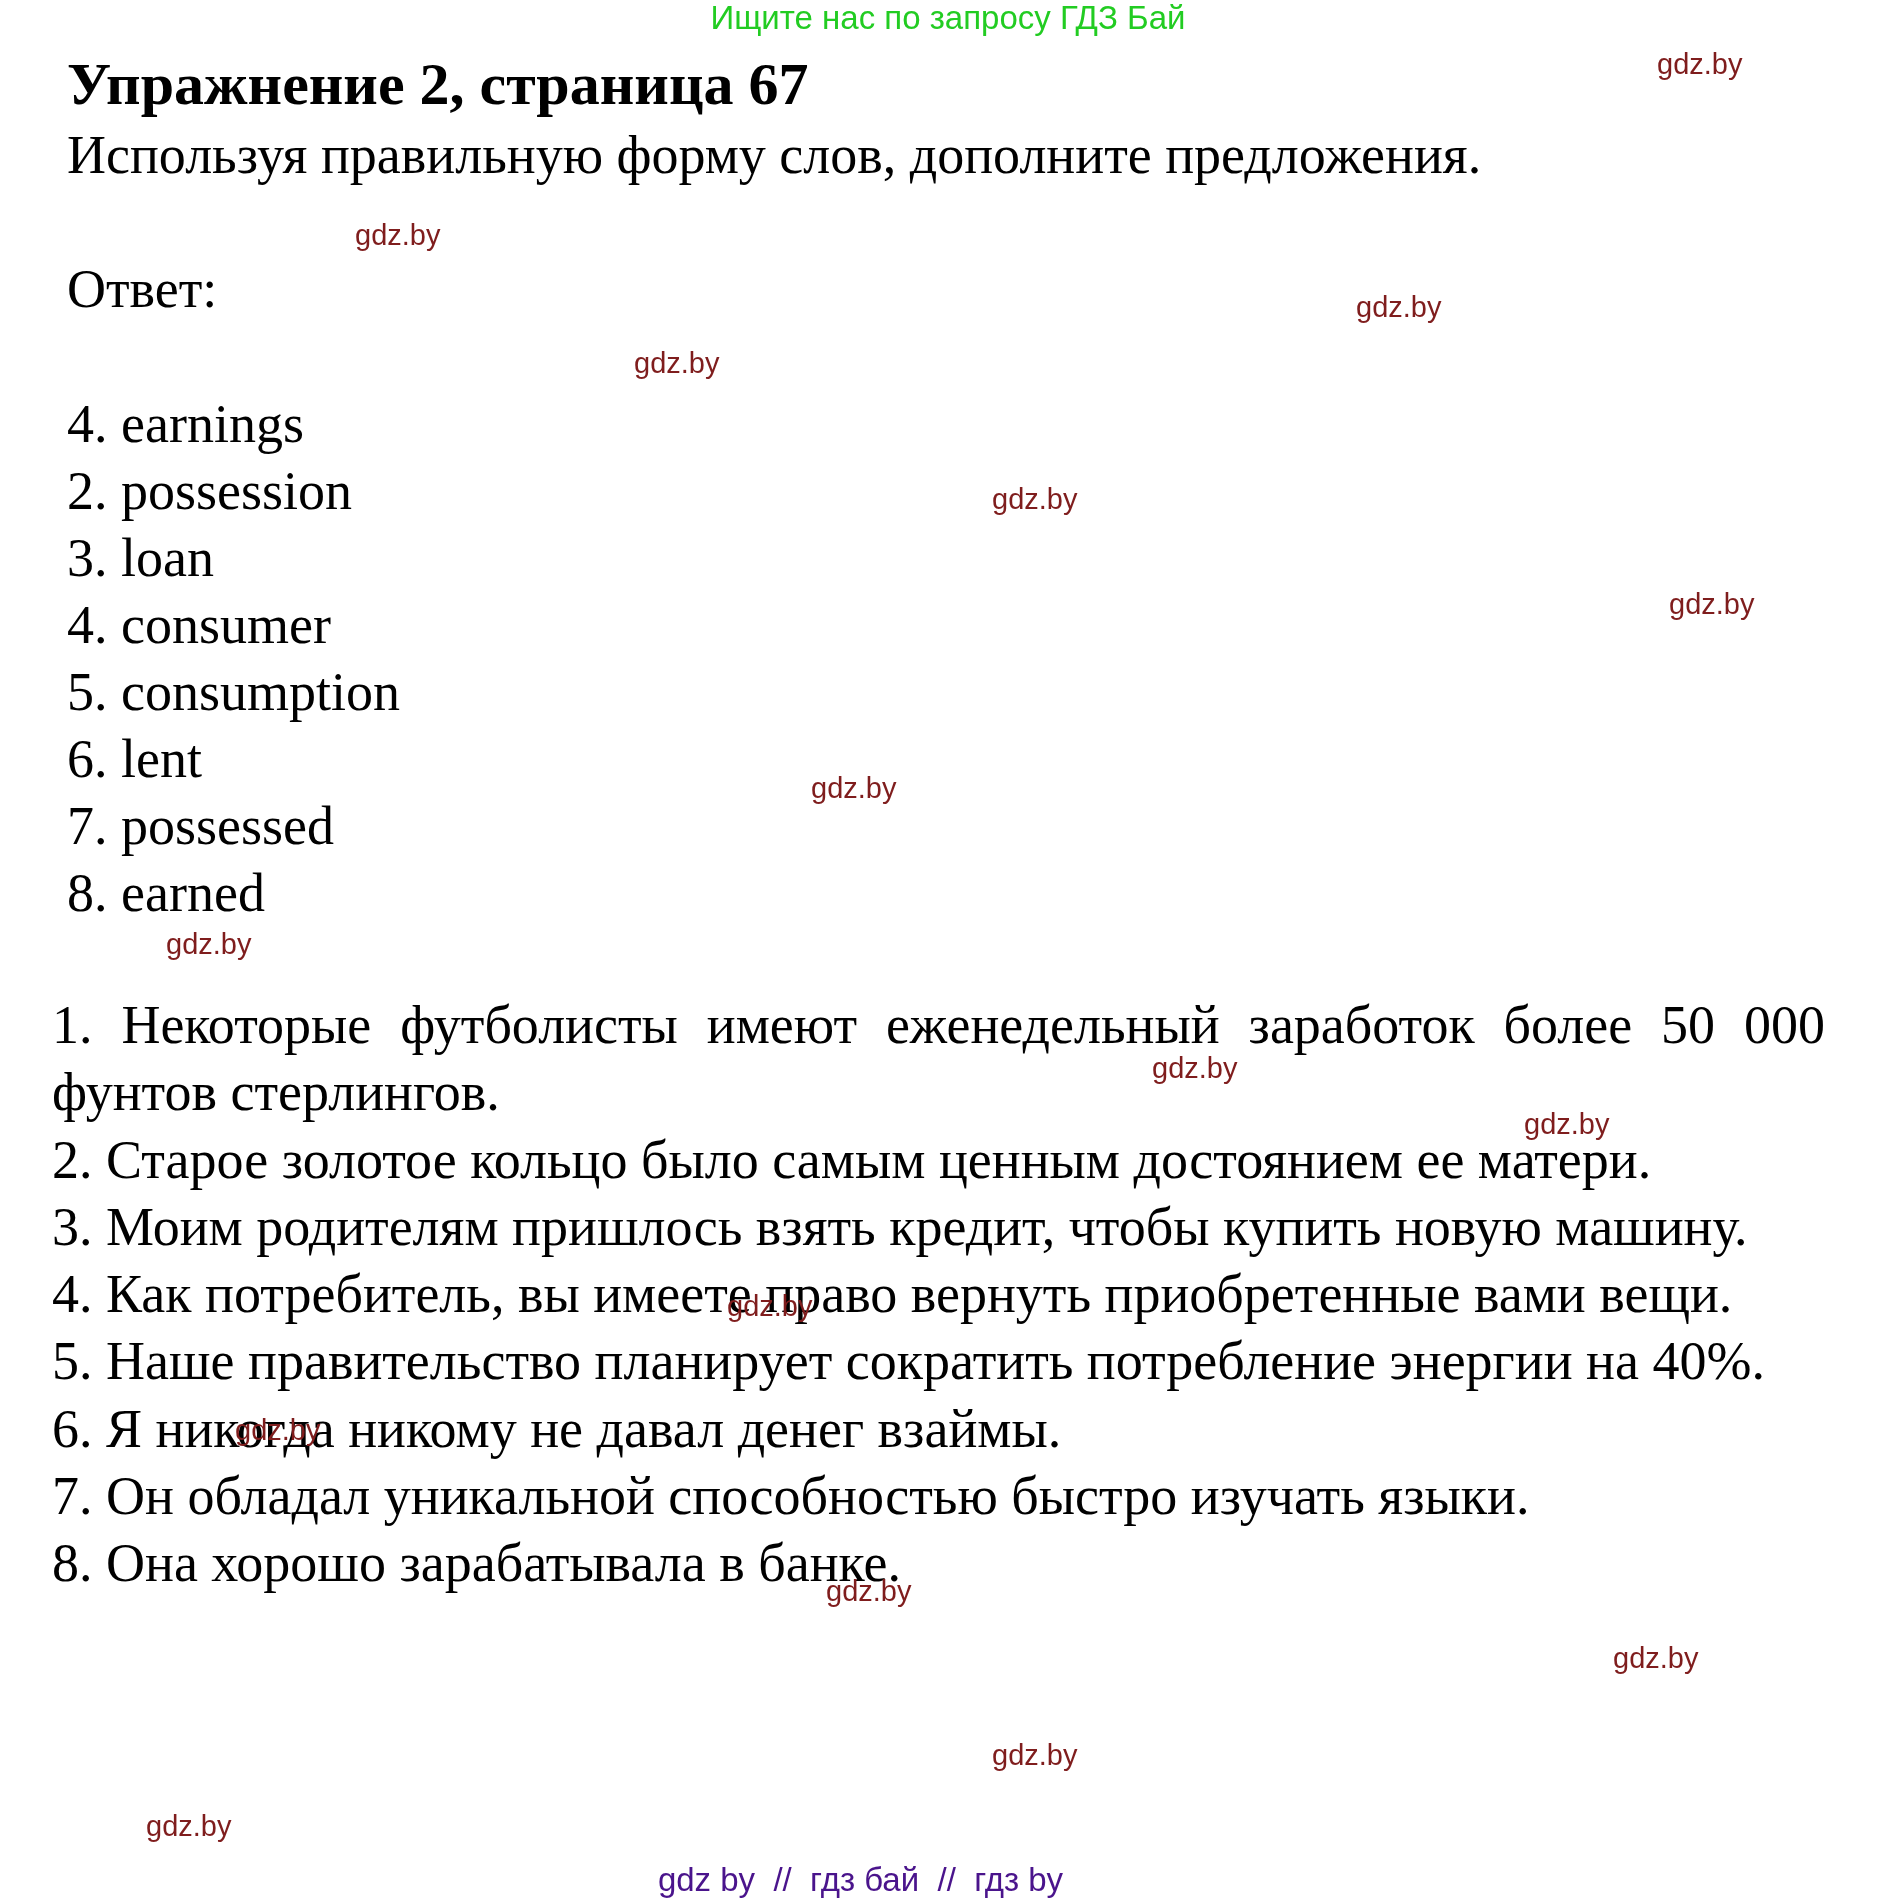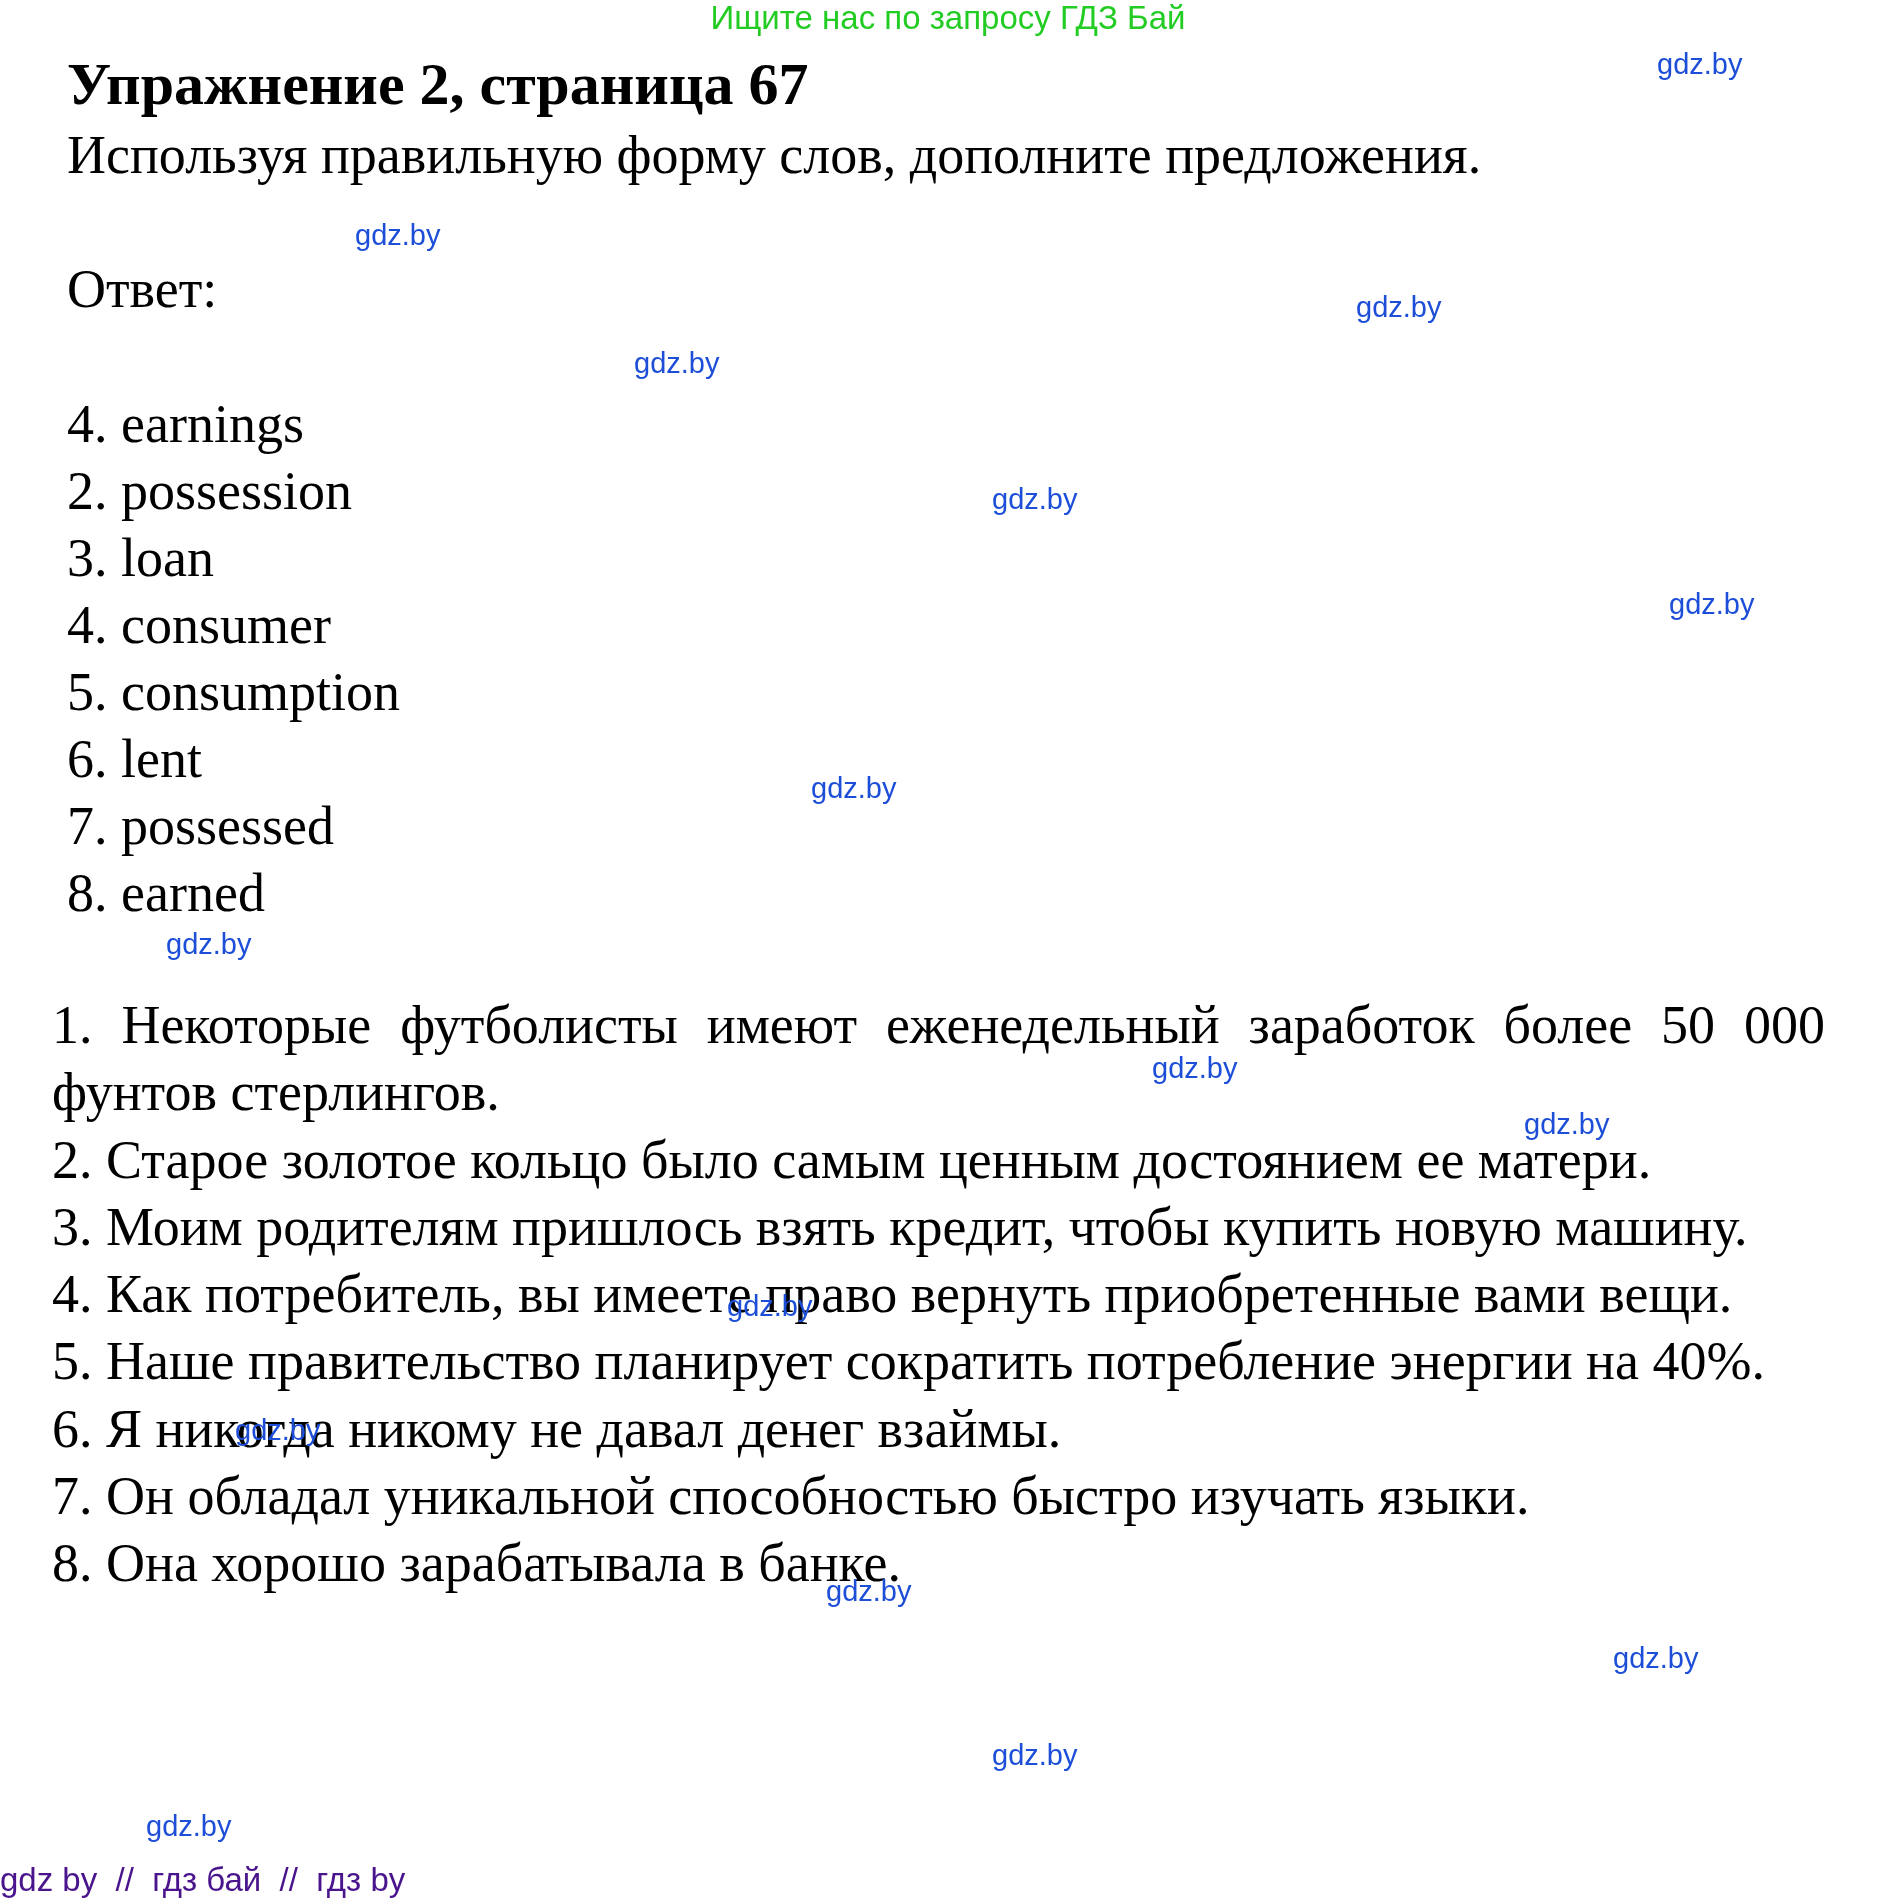--- a/index.html
+++ b/index.html
@@ -8,22 +8,22 @@
   .serif { font-family: "Liberation Serif", "DejaVu Serif", serif; color: #000; }
   .sans { font-family: "Liberation Sans", "DejaVu Sans", sans-serif; }
   .top-banner { left: 0; width: 1896px; text-align: center; top: 0px; font-size: 33px; line-height: 36px; }
   .title { left: 67px; top: 48px; font-size: 60px; font-weight: bold; line-height: 72px; }
   .subtitle { left: 67px; top: 122px; font-size: 54px; line-height: 66px; }
   .answer-label { left: 67px; top: 256px; font-size: 54px; line-height: 66px; }
   .answers { position: absolute; left: 67px; top: 391px; margin: 0; padding: 0; list-style: none; }
   .answers li { font-size: 54px; line-height: 67px; height: 67px; white-space: nowrap; }
   .translations { position: absolute; left: 52px; top: 992px; width: 1773px; }
   .translations p { margin: 0; font-size: 54px; line-height: 67.3px; text-align: justify; text-align-last: left; }
-  .wm { font-size: 29px; line-height: 32px; color: #1d4ed8; text-align: right; }
-  .footer { left: 0; width: 1721px; top: 1862px; font-size: 33px; line-height: 36px; }
+  .wm { font-size: 29px; line-height: 32px; color: #7f1d1d; text-align: right; }
+  .footer { left: 0; width: 1721px; text-align: center; top: 1862px; font-size: 33px; line-height: 36px; }
 </style>
 </head>
 <body>
 
 <div class="abs sans top-banner" style="color:#22cc22">Ищите нас по запросу ГДЗ Бай</div>
 
 <div class="abs serif title">Упражнение 2, страница 67</div>
 <div class="abs serif subtitle">Используя правильную форму слов, дополните предложения.</div>
 <div class="abs serif answer-label">Ответ:</div>
 

